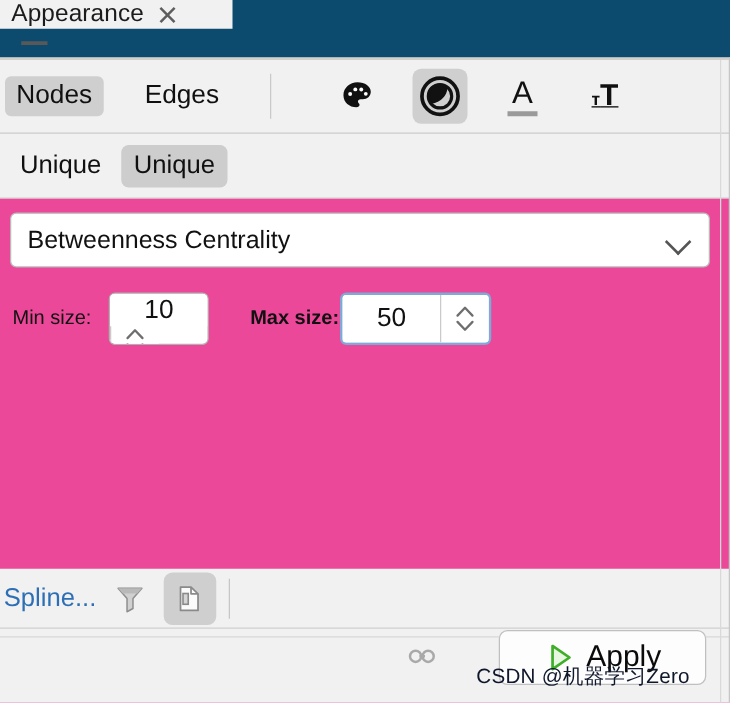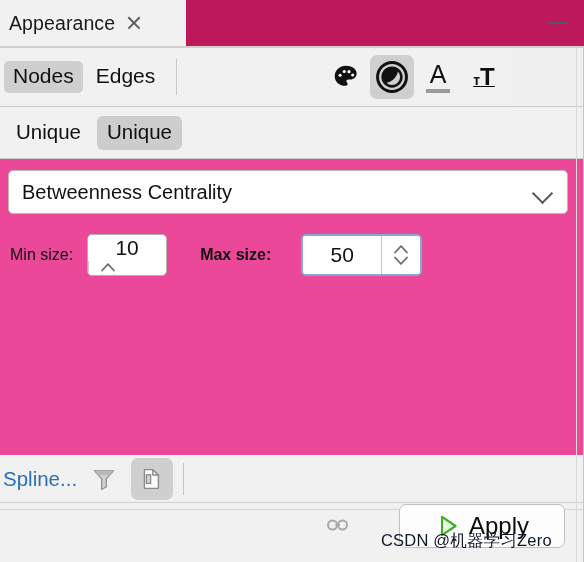--- a/index.html
+++ b/index.html
@@ -21,23 +21,24 @@
     background: #f0f0f0;
     box-sizing: border-box;
   }
 
   
   .titlebar {
     position: absolute;
     left: 0; top: 0;
     width: 584px;
     height: 46px;
-    background: #be185d;
+    background: #0c4a6e;
     display: flex;
     align-items: stretch;
+    flex-direction: column;
   }
   .tab {
     width: 186px;
     height: 46px;
     background: #f1f1f1;
     display: flex;
     align-items: center;
     padding-left: 9px;
     box-sizing: border-box;
   }
@@ -94,20 +95,21 @@
   
   .toolbar {
     position: absolute;
     left: 0; top: 48px;
     width: 512px;
     height: 58px;
     background: #f1f1f1;
     display: flex;
     align-items: center;
     box-sizing: border-box;
+    gap: 20px;
   }
   .seg {
     margin-left: 4px;
     padding: 3px 9px 5px 9px;
     font-size: 21px;
     color: #101010;
     border-radius: 5px;
     cursor: pointer;
     white-space: nowrap;
   }
@@ -460,21 +462,21 @@
           <svg width="20" height="12" viewBox="0 0 20 12">
             <path d="M4 9.5 L10 3.2 L16 9.5" fill="none" stroke="#6e6e6e" stroke-width="1.8" stroke-linecap="round" stroke-linejoin="round"></path>
           </svg>
           <svg width="20" height="12" viewBox="0 0 20 12">
             <path d="M4 2.5 L10 8.8 L16 2.5" fill="none" stroke="#6e6e6e" stroke-width="1.8" stroke-linecap="round" stroke-linejoin="round"></path>
           </svg>
         </div>
       </div>
 
       <span class="size-label" style="margin-left:33px;font-weight:bold;">Max size:</span>
-      <div class="spinner focused" style="margin-left:30px;">
+      <div class="spinner focused" style="margin-left:1px;">
         <input class="spinner-value" type="text" value="50" style="">
         <div class="spinner-btns">
           <svg width="20" height="12" viewBox="0 0 20 12">
             <path d="M4 9.5 L10 3.2 L16 9.5" fill="none" stroke="#6e6e6e" stroke-width="1.8" stroke-linecap="round" stroke-linejoin="round"></path>
           </svg>
           <svg width="20" height="12" viewBox="0 0 20 12">
             <path d="M4 2.5 L10 8.8 L16 2.5" fill="none" stroke="#6e6e6e" stroke-width="1.8" stroke-linecap="round" stroke-linejoin="round"></path>
           </svg>
         </div>
       </div>

